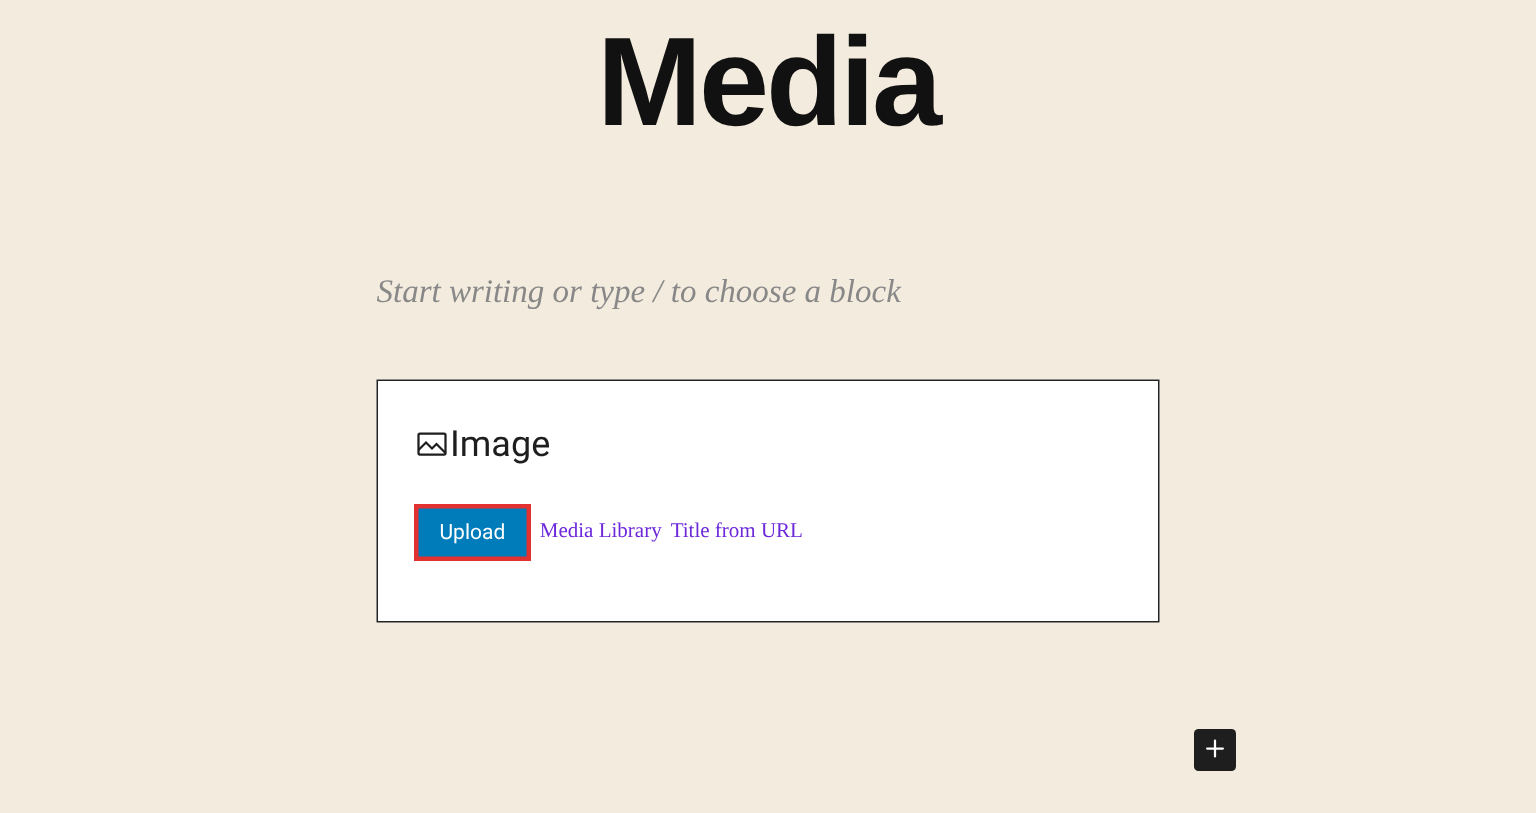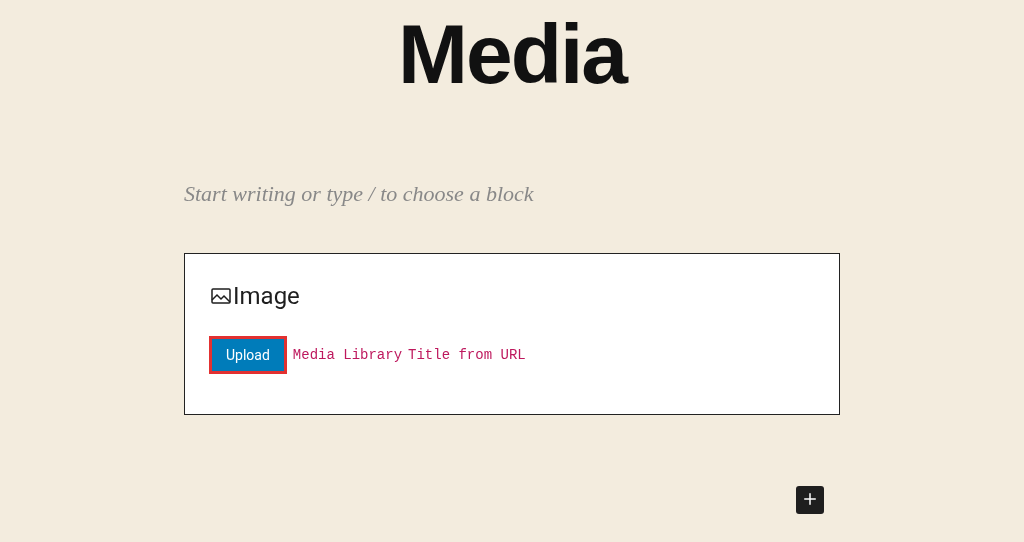--- a/index.html
+++ b/index.html
@@ -18,21 +18,21 @@
     .title {
       font-size: 84px;
       font-weight: 900;
       text-align: center;
       color: #111;
       margin-top: 6px;
       letter-spacing: -2px;
       font-family: -apple-system, BlinkMacSystemFont, "Segoe UI", Arial, sans-serif;
     }
     .content-area {
-      width: 656px;
+      width: 522px;
       margin: 0 auto;
       margin-top: 78px;
     }
     .placeholder-text {
       font-family: Georgia, "Times New Roman", serif;
       font-size: 22px;
       color: #888;
       font-style: italic;
       font-weight: 300;
       margin-bottom: 46px;
@@ -74,24 +74,24 @@
       color: #fff;
       border: 3px solid #e23131;
       padding: 8px 14px;
       font-size: 14px;
       cursor: pointer;
       font-family: inherit;
     }
     .link-button {
       background: none;
       border: none;
-      color: #be185d;
+      color: #6d28d9;
       font-size: 14px;
       cursor: pointer;
-      font-family: Liberation Mono, monospace;
+      font-family: Liberation Serif, serif;
       padding: 0;
     }
     .add-block-button {
       position: absolute;
       bottom: 28px;
       right: 200px;
       width: 28px;
       height: 28px;
       background: #1e1e1e;
       border-radius: 3px;

